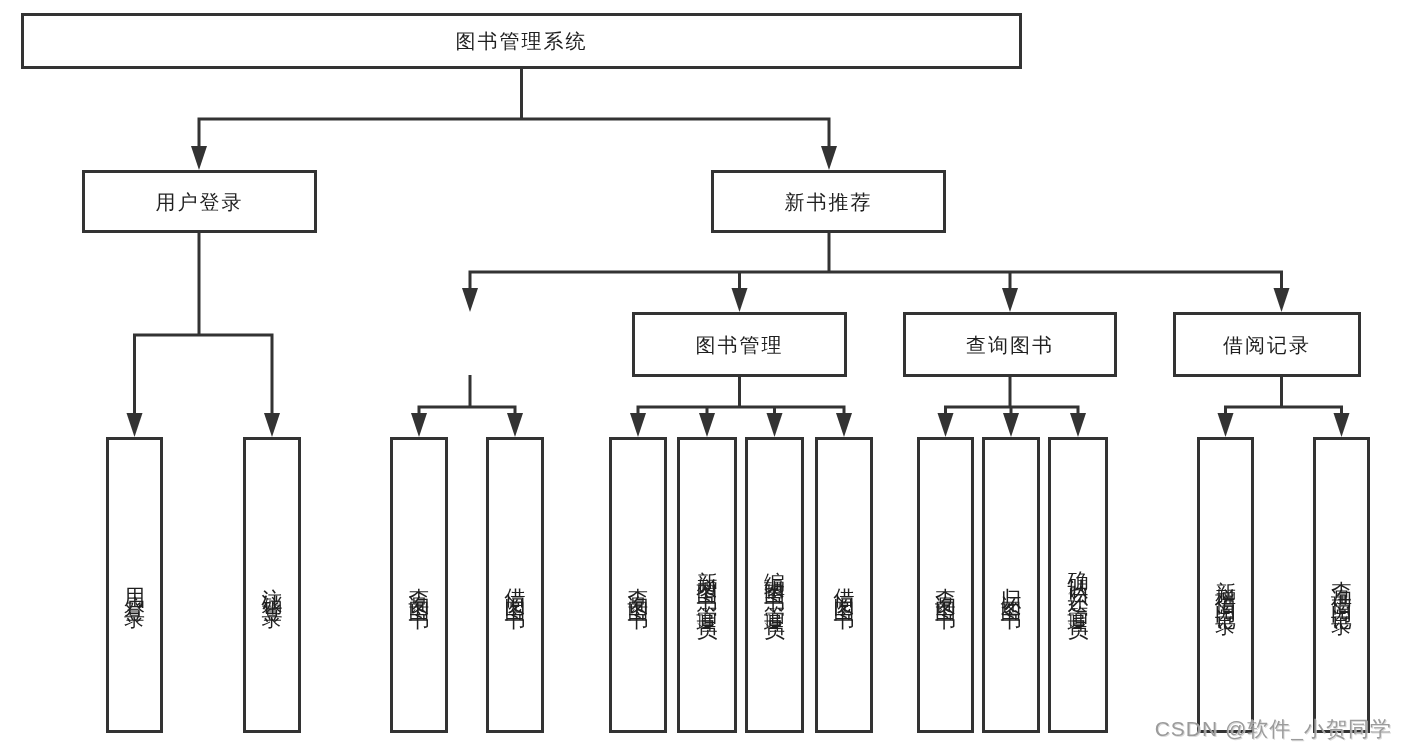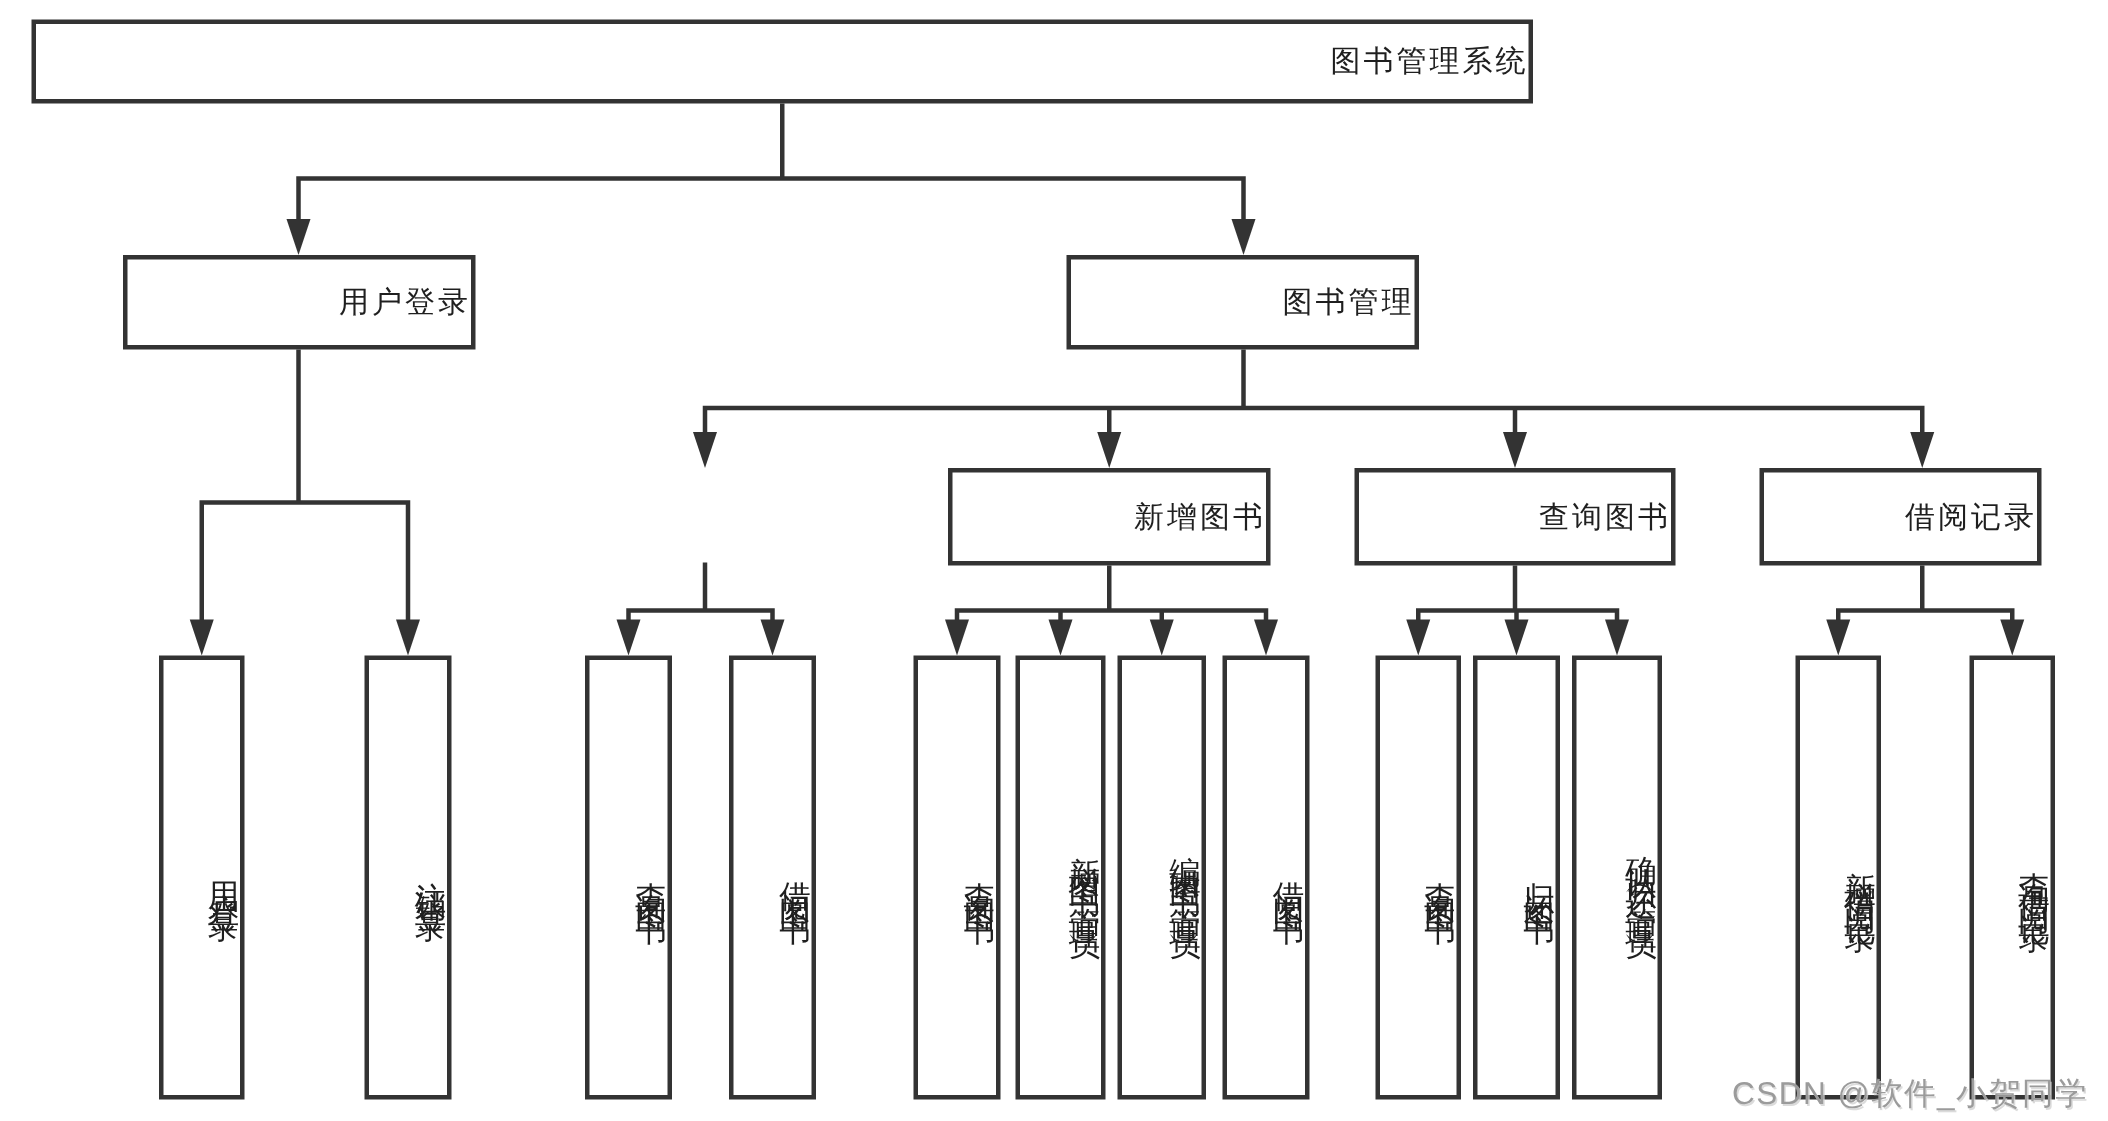--- a/index.html
+++ b/index.html
@@ -16,21 +16,21 @@
     background:var(--background);
     font-family:"Liberation Sans","DejaVu Sans",sans-serif;
     overflow:hidden;
   }
   .connectors{position:absolute;left:0;top:0;z-index:1;}
   .node{
     position:absolute;z-index:2;
     box-sizing:border-box;
     background:var(--box-bg);
     border:3px solid var(--line);
-    display:flex;align-items:center;justify-content:flex-end;
+    display:flex;align-items:center;justify-content:center;
     text-align:center;
   }
   .node span{
     color:var(--text);
     font-size:20px;
     letter-spacing:2px;
     white-space:nowrap;
     line-height:1.2;
   }
   .node.v span{
@@ -107,25 +107,25 @@
   </svg>
 
   <div class="node h" style="left:21px;top:13px;width:1001px;height:56px">
     <span>图书管理系统</span>
   </div>
 
   <div class="node h" style="left:82px;top:170px;width:235px;height:63px">
     <span>用户登录</span>
   </div>
   <div class="node h" style="left:711px;top:170px;width:235px;height:63px">
-    <span>图书管理</span>
+    <span>新书推荐</span>
   </div>
 
   <div class="node h" style="left:632px;top:312px;width:215px;height:65px">
-    <span>新增图书</span>
+    <span>图书管理</span>
   </div>
   <div class="node h" style="left:903px;top:312px;width:214px;height:65px">
     <span>查询图书</span>
   </div>
   <div class="node h" style="left:1173px;top:312px;width:188px;height:65px">
     <span>借阅记录</span>
   </div>
 
   <div class="node v" style="left:106px;top:437px;width:57px;height:296px">
     <span>用户登录</span>

